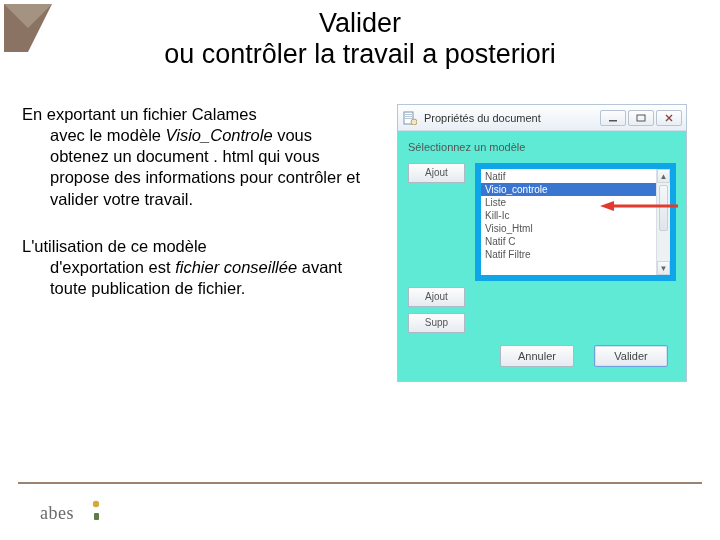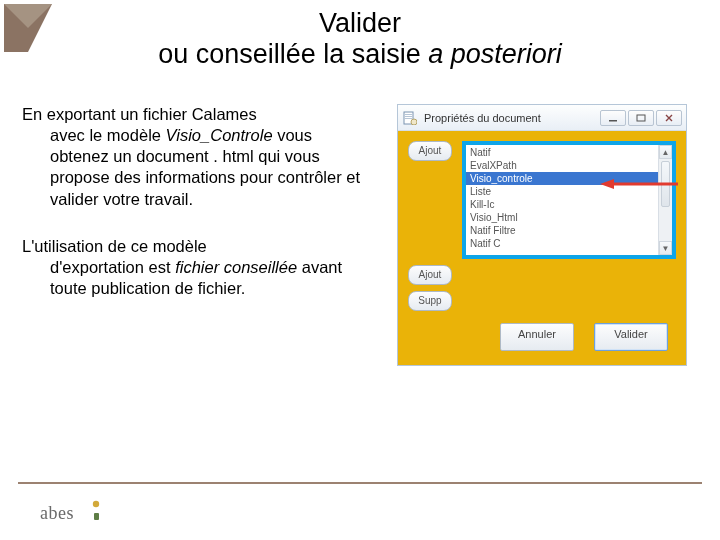--- a/index.html
+++ b/index.html
@@ -24,21 +24,21 @@
     text-align: center;
     padding-top: 8px;
     padding-bottom: 24px;
   }
   .title-line {
     font-size: 27px;
     font-weight: 400;
     color: #000;
     line-height: 1.15;
   }
-  .posteriori { font-style: italic; }
+  .posteriori { }
 
   .content-row {
     display: flex;
     padding: 10px 22px 0 22px;
     gap: 14px;
   }
   .text-col {
     flex: 0 0 350px;
     font-size: 16.5px;
     line-height: 1.28;
@@ -51,21 +51,21 @@
 
   .dialog-col {
     flex: 1;
     display: flex;
     justify-content: center;
     align-items: flex-start;
   }
   .dialog {
     width: 290px;
     border: 1px solid #b5c6d8;
-    background: #eab308;
+    background: #5eead4;
     font-family: "Segoe UI", Tahoma, sans-serif;
     font-size: 11px;
     color: #444;
     filter: blur(0.3px);
   }
   .dlg-titlebar {
     height: 26px;
     display: flex;
     align-items: center;
     background: linear-gradient(#fdfefe, #e9eff6);
@@ -90,38 +90,38 @@
     cursor: pointer;
   }
   .dlg-body { padding: 10px 10px 12px 10px; }
   .dlg-label { font-size: 11px; color: #555; margin-bottom: 10px; }
   .dlg-row {
     display: flex;
     align-items: flex-start;
     margin-bottom: 6px;
   }
   .side-btn {
-    width: 44px; height: 20px;
+    width: 57px; height: 20px;
     border: 1px solid #aeb9c6;
     background: linear-gradient(#fdfdfd,#e6ebf1);
     font-size: 10px; color: #555;
     text-align: center;
     line-height: 18px;
-    border-radius: 8px;
+    border-radius: 0;
     cursor: pointer;
   }
   .listbox-wrap {
     flex: 1;
     margin-left: 10px;
     position: relative;
   }
   .listbox {
     width: 100%;
     height: 118px;
-    border: 4px solid #0ea5e9;
+    border: 6px solid #0ea5e9;
     background: #fff;
     overflow: hidden;
     position: relative;
   }
   .listbox-inner {
     position: absolute;
     left: 0; top: 0; right: 14px; bottom: 0;
     padding: 1px 0;
   }
   .scrollbar {
@@ -169,21 +169,21 @@
   }
   .arrow-ind svg { display: block; }
 
   .dlg-footer {
     display: flex;
     justify-content: flex-end;
     gap: 20px;
     padding: 6px 8px 2px 8px;
   }
   .dlg-btn {
-    width: 74px; height: 28px;
+    width: 74px; height: 22px;
     border: 1px solid #aeb9c6;
     background: linear-gradient(#fdfdfd,#e6ebf1);
     font-size: 11px; color: #444;
     border-radius: 2px;
     text-align: center;
     line-height: 20px;
     cursor: pointer;
   }
   .dlg-btn.primary {
     border-color: #6ea0dc;
@@ -220,21 +220,21 @@
   <svg viewBox="0 0 48 48">
     <rect x="0" y="0" width="48" height="48" fill="#8b7363"></rect>
     <polygon points="48,0 24,48 48,48" fill="#ffffff"></polygon>
     <polygon points="0,0 48,0 24,24" fill="#b8a998" opacity="0.6"></polygon>
   </svg>
 </div>
 
 <div class="title-block">
   <div class="title-line">Valider</div>
   <div class="title-line">
-    <span>ou conseillée la saisie </span><span class="posteriori">a posteriori</span>
+    <span>ou contrôler la travail </span><span class="posteriori">a posteriori</span>
   </div>
 </div>
 
 <div class="content-row">
   <div class="text-col">
     <div class="para">
       <span>En exportant un fichier Calames</span>
       <span class="indent">
         <span>avec le modèle </span><em class="model">Visio_Controle</em><span> vous obtenez un document . html qui vous propose des informations pour contrôler et valider votre travail.</span>
       </span>
@@ -272,34 +272,34 @@
               </svg>
           </div>
           <div class="win-btn">
             <svg width="10" height="8">
                 <path d="M2 1 L8 7 M8 1 L2 7" stroke="#884444" stroke-width="1.4"></path>
               </svg>
           </div>
         </div>
       </div>
       <div class="dlg-body">
+        <div class="dlg-label">Sélectionnez un modèle</div>
 
         <div class="dlg-row">
           <div class="side-btn">Ajout</div>
           <div class="listbox-wrap">
             <div class="listbox">
               <div class="listbox-inner" id="listbox-inner">
                   <div class="list-item">Natif</div>
-                  <div class="list-item">EvalXPath</div>
                   <div class="list-item selected">Visio_controle</div>
                   <div class="list-item">Liste</div>
                   <div class="list-item">Kill-Ic</div>
                   <div class="list-item">Visio_Html</div>
+                  <div class="list-item">Natif C</div>
                   <div class="list-item">Natif Filtre</div>
-                  <div class="list-item">Natif C</div>
                 </div>
               <div class="scrollbar">
                 <div class="sb-up">▲</div>
                 <div class="sb-thumb"></div>
                 <div class="sb-down">▼</div>
               </div>
             </div>
             <div class="arrow-ind">
               <svg width="78" height="14" viewBox="0 0 78 14">
                 <line x1="78" y1="7" x2="14" y2="7" stroke="#e23a2e" stroke-width="3"></line>

